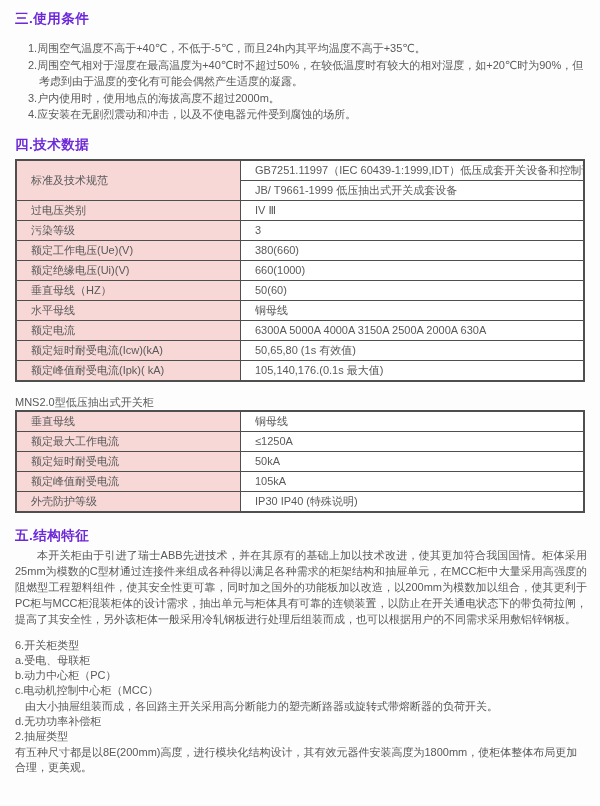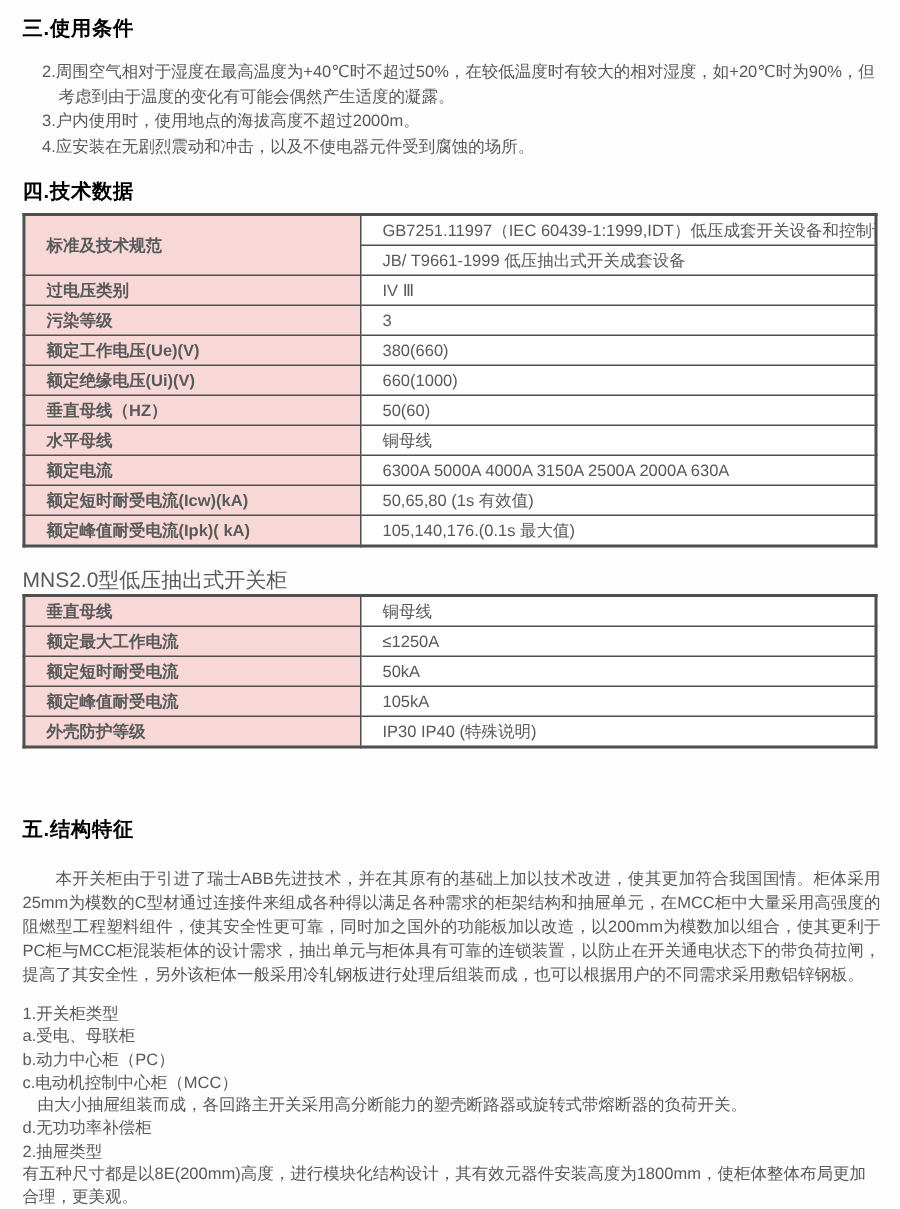--- a/index.html
+++ b/index.html
@@ -6,21 +6,21 @@
   body {
     width: 600px; height: 806px;
     background: #fdfdfd;
     font-family: "Liberation Sans", "DejaVu Sans", sans-serif;
     color: #58595b;
     overflow: hidden;
   }
   .page { box-sizing: border-box; width: 600px; height: 806px; padding: 10px 13px 0 15px; }
 
   .sec-title {
-    color: #000000;
+    color: #6d28d9;
     font-size: 13.5px;
     font-weight: bold;
     margin: 0;
     letter-spacing: 0.5px;
   }
 
   .cond-list { margin: 12px 0 13px 0; font-size: 11px; line-height: 16.5px; }
   .cond-item { padding-left: 24px; text-indent: -11px; }
 
   table.spec {
@@ -31,45 +31,46 @@
     border: 2px solid #4f4f50;
   }
   table.spec td {
     border: 1px solid #4f4f50;
     font-size: 11px;
     height: 19px;
     vertical-align: middle;
     overflow: hidden;
     white-space: nowrap;
   }
-  td.lbl { background: #f8d8d6; width: 205px; padding: 0 4px 0 14px; font-weight: bold; }
+  td.lbl { background: #f8d8d6; width: 205px; padding: 0 4px 0 14px; }
   td.val { background: #ffffff; padding: 0 6px 0 14px; }
 
-  .subtitle { font-size: 14px; margin: 13px 0 0 0; }
+  .subtitle { font-size: 11px; margin: 13px 0 0 0; }
   #mns-table { margin-top: 0; }
 
-  .sec-title.structure { margin-top: 45px; }
+  .sec-title.structure { margin-top: 14px; }
   .para {
     font-size: 11px;
     line-height: 16px;
     text-align: justify;
     text-indent: 22px;
-    margin: 16px 0 0 0;
+    margin: 2px 0 0 0;
   }
   .feature-list { margin-top: 11px; font-size: 11px; line-height: 15.3px; }
   .feature-item.indent { padding-left: 10px; }
 </style>
 </head>
 <body>
 
 <div class="page">
 
   <h2 class="sec-title">三.使用条件</h2>
 
   <div class="cond-list" id="cond-list">
+      <div class="cond-item">1.周围空气温度不高于+40℃，不低于-5℃，而且24h内其平均温度不高于+35℃。</div>
       <div class="cond-item">2.周围空气相对于湿度在最高温度为+40℃时不超过50%，在较低温度时有较大的相对湿度，如+20℃时为90%，但考虑到由于温度的变化有可能会偶然产生适度的凝露。</div>
       <div class="cond-item">3.户内使用时，使用地点的海拔高度不超过2000m。</div>
       <div class="cond-item">4.应安装在无剧烈震动和冲击，以及不使电器元件受到腐蚀的场所。</div>
     </div>
 
   <h2 class="sec-title">四.技术数据</h2>
 
   <table class="spec" id="tech-table">
     <tbody id="t1-body">
       <tr>
@@ -143,21 +144,21 @@
           <td class="val">IP30 IP40 (特殊说明)</td>
         </tr>
       </tbody>
   </table>
 
   <h2 class="sec-title structure">五.结构特征</h2>
 
   <p class="para">本开关柜由于引进了瑞士ABB先进技术，并在其原有的基础上加以技术改进，使其更加符合我国国情。柜体采用25mm为模数的C型材通过连接件来组成各种得以满足各种需求的柜架结构和抽屉单元，在MCC柜中大量采用高强度的阻燃型工程塑料组件，使其安全性更可靠，同时加之国外的功能板加以改造，以200mm为模数加以组合，使其更利于PC柜与MCC柜混装柜体的设计需求，抽出单元与柜体具有可靠的连锁装置，以防止在开关通电状态下的带负荷拉闸，提高了其安全性，另外该柜体一般采用冷轧钢板进行处理后组装而成，也可以根据用户的不同需求采用敷铝锌钢板。</p>
 
   <div class="feature-list" id="feature-list">
-      <div class="feature-item">1.开关柜类型</div>
+      <div class="feature-item">6.开关柜类型</div>
       <div class="feature-item">a.受电、母联柜</div>
       <div class="feature-item">b.动力中心柜（PC）</div>
       <div class="feature-item">c.电动机控制中心柜（MCC）</div>
       <div class="feature-item indent">由大小抽屉组装而成，各回路主开关采用高分断能力的塑壳断路器或旋转式带熔断器的负荷开关。</div>
       <div class="feature-item">d.无功功率补偿柜</div>
       <div class="feature-item">2.抽屉类型</div>
       <div class="feature-item">有五种尺寸都是以8E(200mm)高度，进行模块化结构设计，其有效元器件安装高度为1800mm，使柜体整体布局更加合理，更美观。</div>
     </div>
 
 </div>

